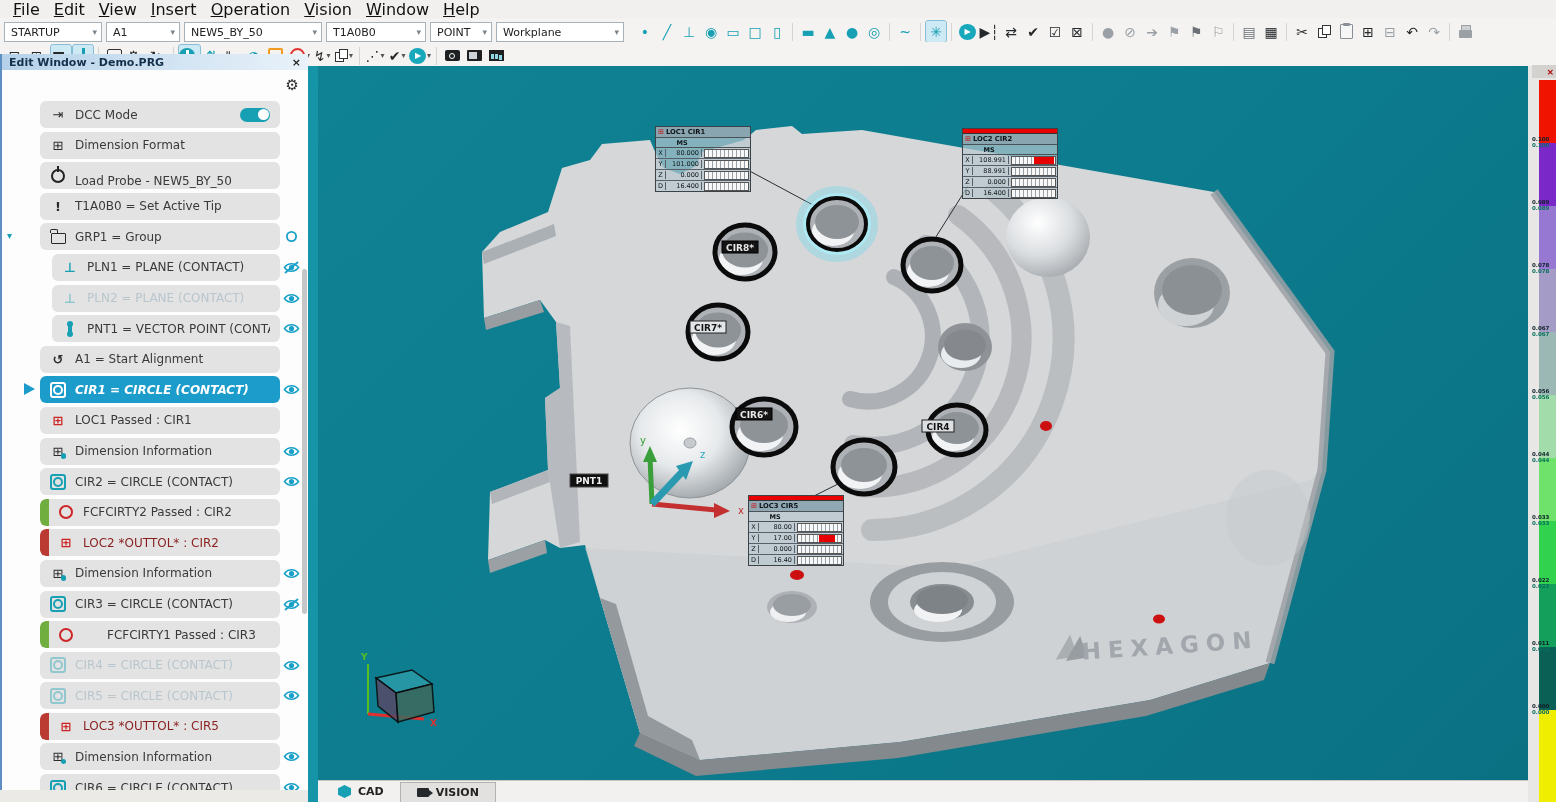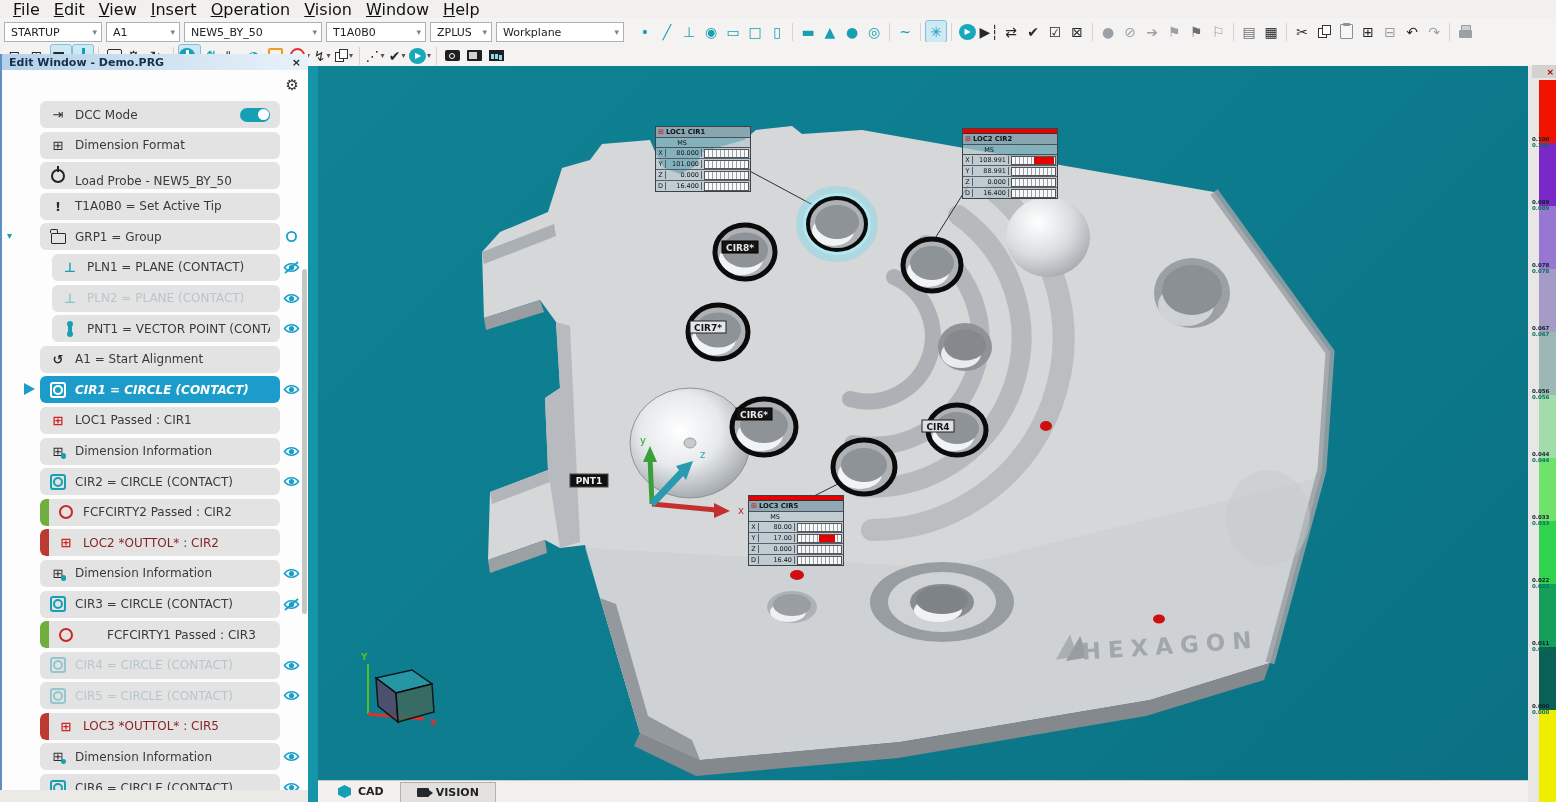--- a/index.html
+++ b/index.html
@@ -88,21 +88,21 @@
   
   #viewport{position:absolute;left:318px;top:66px;width:1210px;height:714px;background:linear-gradient(135deg,#0f8294 0%,#0c7b8d 55%,#0a7183 100%);overflow:hidden;}
   #vp-svg{position:absolute;left:0;top:0;}
   
   .mlabel{position:absolute;width:94px;background:rgba(183,199,206,.70);border:1px solid #3c4348;font-size:6.5px;color:#0e1418;}
   .mstrip{height:4px;background:#e80000;border-bottom:1px solid #333;}
   .mhead{display:flex;align-items:center;height:10px;background:rgba(137,163,174,.88);border-bottom:1px solid #4a5258;padding:0 2px;gap:2px;}
   .mico{color:#cc1111;font-size:7px;line-height:1;}
   .mtitle{font-weight:bold;font-size:6.8px;}
   .mms{height:9px;border-bottom:1px solid #4a5258;display:flex;align-items:center;}
-  .mms span{margin-left:9px;width:34px;text-align:center;font-weight:normal;}
+  .mms span{margin-left:9px;width:34px;text-align:center;font-weight:bold;}
   .mrow{display:flex;height:10px;border-bottom:1px solid #57606a;align-items:center;}
   .mrow:last-child{border-bottom:none;}
   .ma{width:9px;border-right:1px solid #57606a;text-align:center;flex:none;}
   .mv{width:33px;text-align:right;padding-right:2px;border-right:1px solid #57606a;flex:none;}
   .mbar{flex:1;height:7px;margin:0 1.5px;background:repeating-linear-gradient(90deg,#f8f8f8 0 3.5px,#98a2a8 3.5px 4px);border:1px solid #555;position:relative;}
   .mred{position:absolute;top:0;bottom:0;background:#e60000;}
   
   #tabbar{position:absolute;left:318px;top:780px;width:1210px;height:22px;background:#f2f1ef;border-top:1px solid #c9c7c3;display:flex;align-items:stretch;padding-left:4px;box-sizing:border-box;}
   .vtab{display:flex;align-items:center;gap:7px;font-size:11px;font-weight:bold;color:#222;padding:0 16px;}
   .vtab.inactive{background:#e2e1df;border:1px solid #b4b2ae;border-bottom:none;margin-top:1px;font-weight:bold;}
@@ -146,21 +146,21 @@
         </div>
         <div class="dd" style="width: 126px;">
           <span style="overflow: hidden; flex: 1 1 0%;">NEW5_BY_50</span>
           <span class="caret">▾</span>
         </div>
         <div class="dd" style="width: 88px;">
           <span style="overflow: hidden; flex: 1 1 0%;">T1A0B0</span>
           <span class="caret">▾</span>
         </div>
         <div class="dd" style="width: 50px;">
-          <span style="overflow: hidden; flex: 1 1 0%;">ZPLUS</span>
+          <span style="overflow: hidden; flex: 1 1 0%;">POINT</span>
           <span class="caret">▾</span>
         </div>
         <div class="dd" style="width: 116px;">
           <span style="overflow: hidden; flex: 1 1 0%;">Workplane</span>
           <span class="caret">▾</span>
         </div>
       </div>
     <div id="row1-icons" style="display:flex;align-items:center;margin-left:6px;">
         <span class="tbi">
           <span class="c-teal">•</span>

